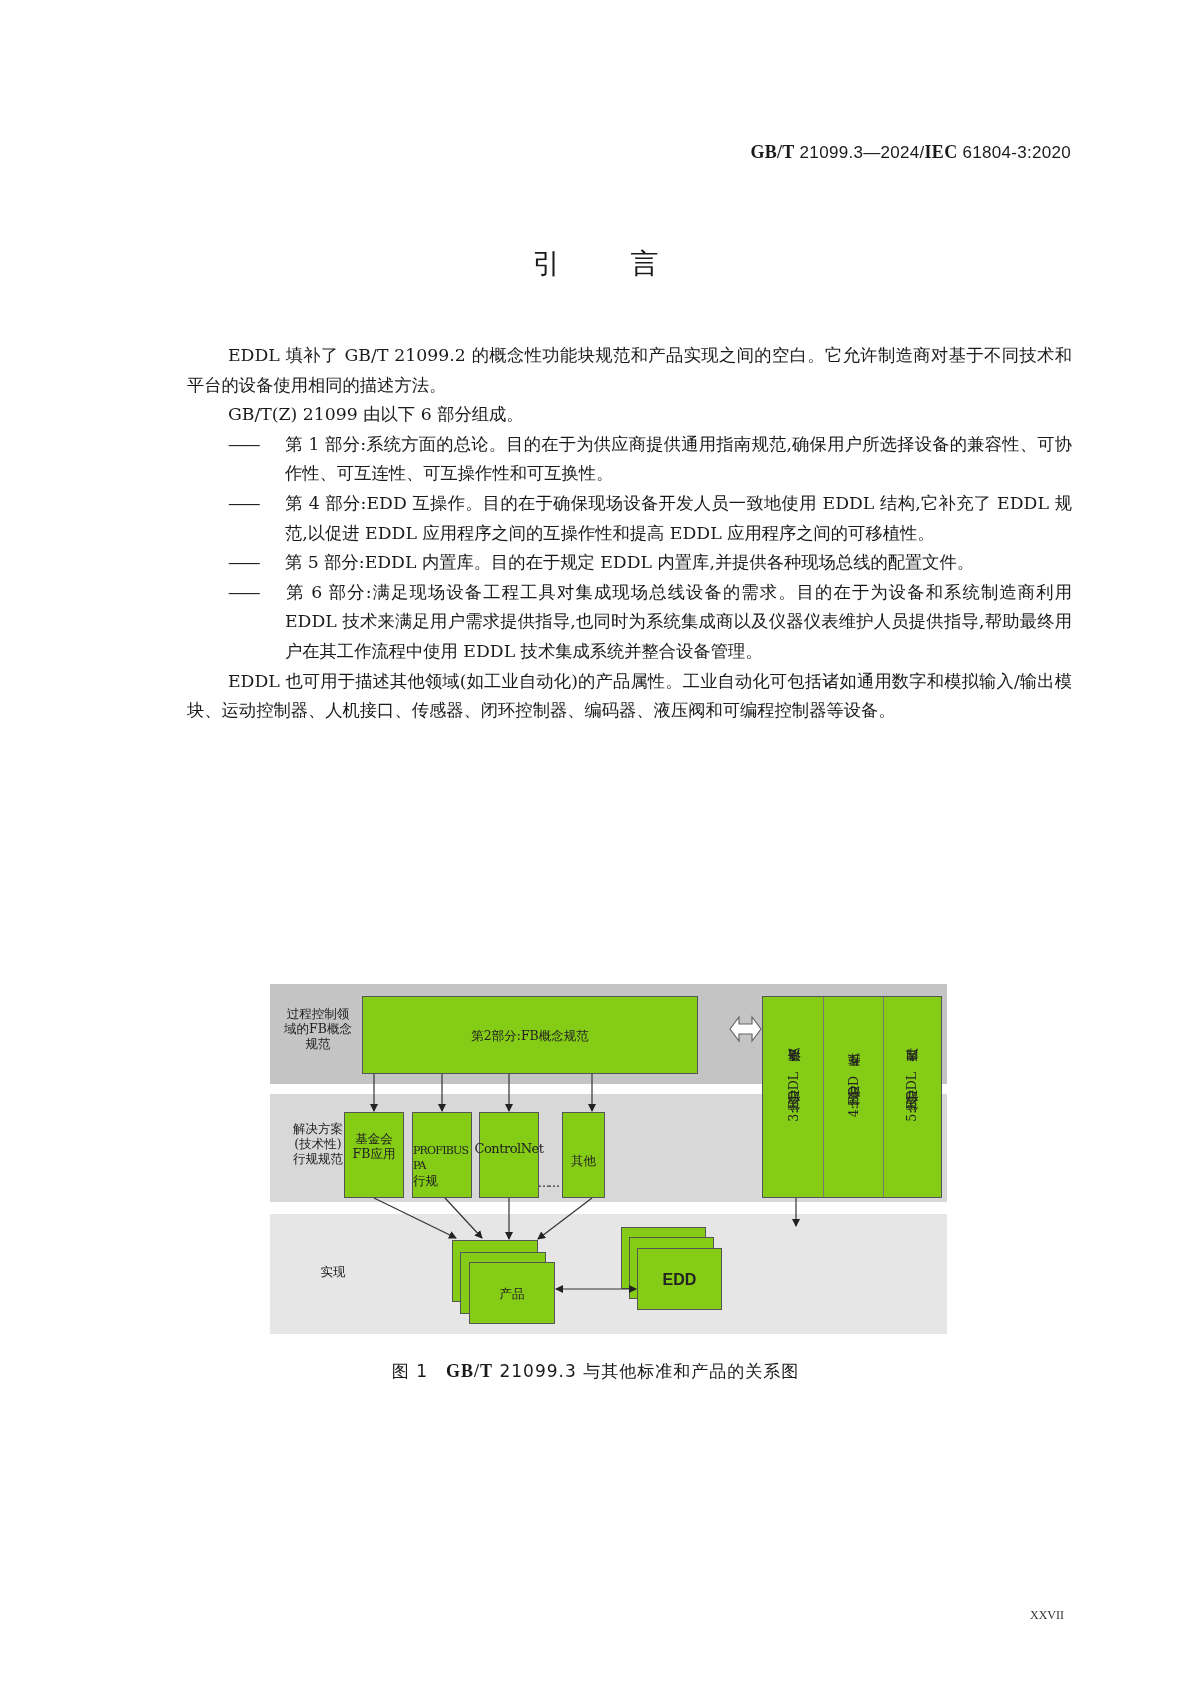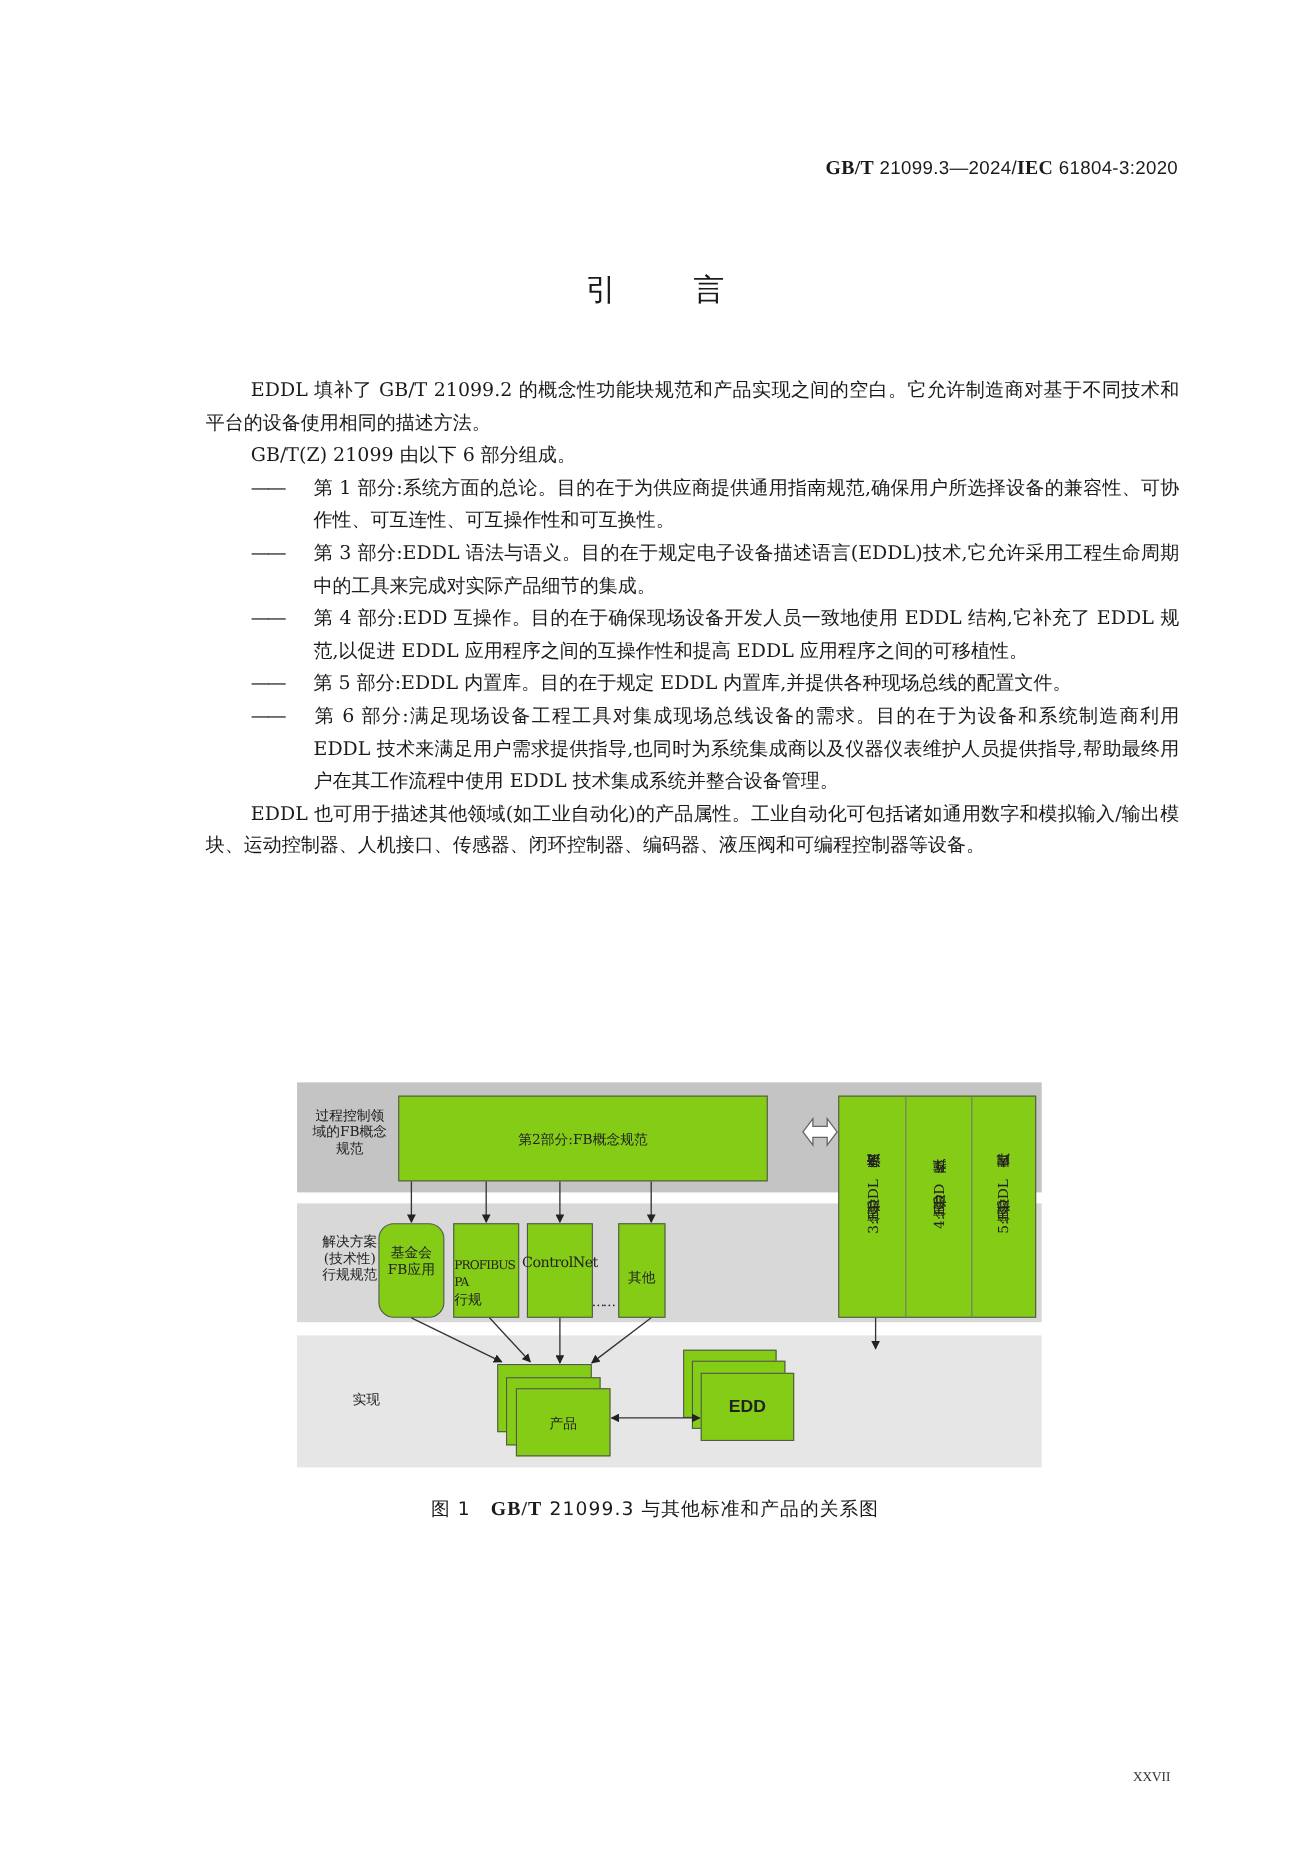--- a/index.html
+++ b/index.html
@@ -40,21 +40,20 @@
 <div class="header">
   <b>GB/T</b><span> 21099.3—2024/</span><b>IEC</b><span> 61804-3:2020</span>
 </div>
 
 <div class="title">引言</div>
 
 <div class="body">
   <p class="p">EDDL 填补了 GB/T 21099.2 的概念性功能块规范和产品实现之间的空白。它允许制造商对基于不同技术和平台的设备使用相同的描述方法。</p>
   <p class="p">GB/T(Z) 21099 由以下 6 部分组成。</p>
   <p class="item"><span class="dash">——</span><span>第 1 部分:系统方面的总论。目的在于为供应商提供通用指南规范,确保用户所选择设备的兼容性、可协作性、可互连性、可互操作性和可互换性。</span></p>
-  <p class="item"><span class="dash">——</span><span>第 3 部分:EDDL 语法与语义。目的在于规定电子设备描述语言(EDDL)技术,它允许采用工程生命周期中的工具来完成对实际产品细节的集成。</span></p>
   <p class="item"><span class="dash">——</span><span>第 4 部分:EDD 互操作。目的在于确保现场设备开发人员一致地使用 EDDL 结构,它补充了 EDDL 规范,以促进 EDDL 应用程序之间的互操作性和提高 EDDL 应用程序之间的可移植性。</span></p>
   <p class="item"><span class="dash">——</span><span>第 5 部分:EDDL 内置库。目的在于规定 EDDL 内置库,并提供各种现场总线的配置文件。</span></p>
   <p class="item"><span class="dash">——</span><span>第 6 部分:满足现场设备工程工具对集成现场总线设备的需求。目的在于为设备和系统制造商利用 EDDL 技术来满足用户需求提供指导,也同时为系统集成商以及仪器仪表维护人员提供指导,帮助最终用户在其工作流程中使用 EDDL 技术集成系统并整合设备管理。</span></p>
   <p class="p">EDDL 也可用于描述其他领域(如工业自动化)的产品属性。工业自动化可包括诸如通用数字和模拟输入/输出模块、运动控制器、人机接口、传感器、闭环控制器、编码器、液压阀和可编程控制器等设备。</p>
 </div>
 
 <div class="diagram">
   <div class="band band1"></div>
   <div class="band band2"></div>
   <div class="band band3"></div>
@@ -82,21 +81,21 @@
         <span class="vtext">第3部分:EDDL语法与语义</span>
       </div>
     <div class="vcol" style="left:60px; width:60px;">
         <span class="vtext">第4部分:EDD互操作</span>
       </div>
     <div class="vcol" style="left:120px; width:57px; border-right:none;">
         <span class="vtext">第5部分:EDDL内置库</span>
       </div>
   </div>
 
-  <div class="box" style="left:74px; top:128px; width:60px; height:86px; align-items:flex-start; padding-top:18px;border-radius:14px;">
+  <div class="box" style="left:74px; top:128px; width:60px; height:86px; align-items:flex-start; padding-top:18px;">
     <div>
         <div>基金会</div>
         <div>FB应用</div>
       </div>
   </div>
   <div class="box" style="left:142px; top:128px; width:60px; height:86px; align-items:center; justify-content:flex-start; text-align:left; padding-top:20px; font-size:11px; letter-spacing:-0.8px;">
     <div>
         <div>PROFIBUS PA</div>
         <div style="font-size:12.5px; letter-spacing:0">行规</div>
       </div>

